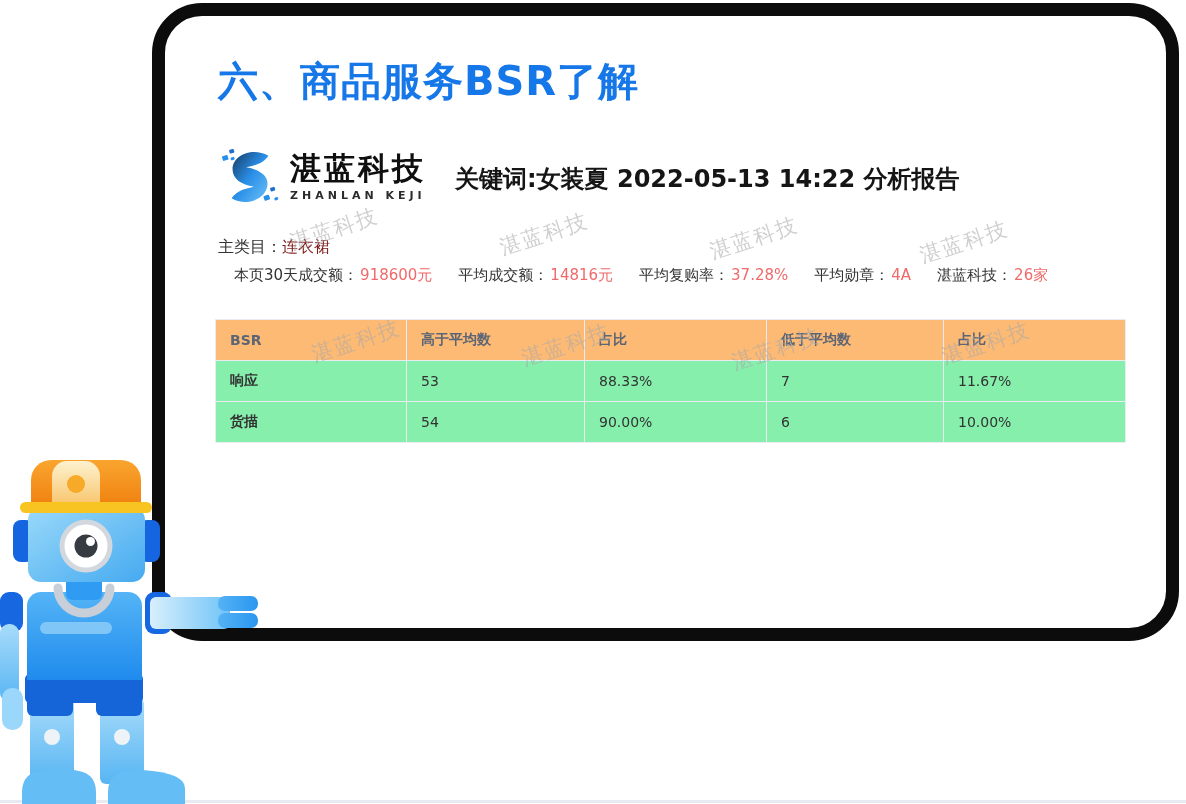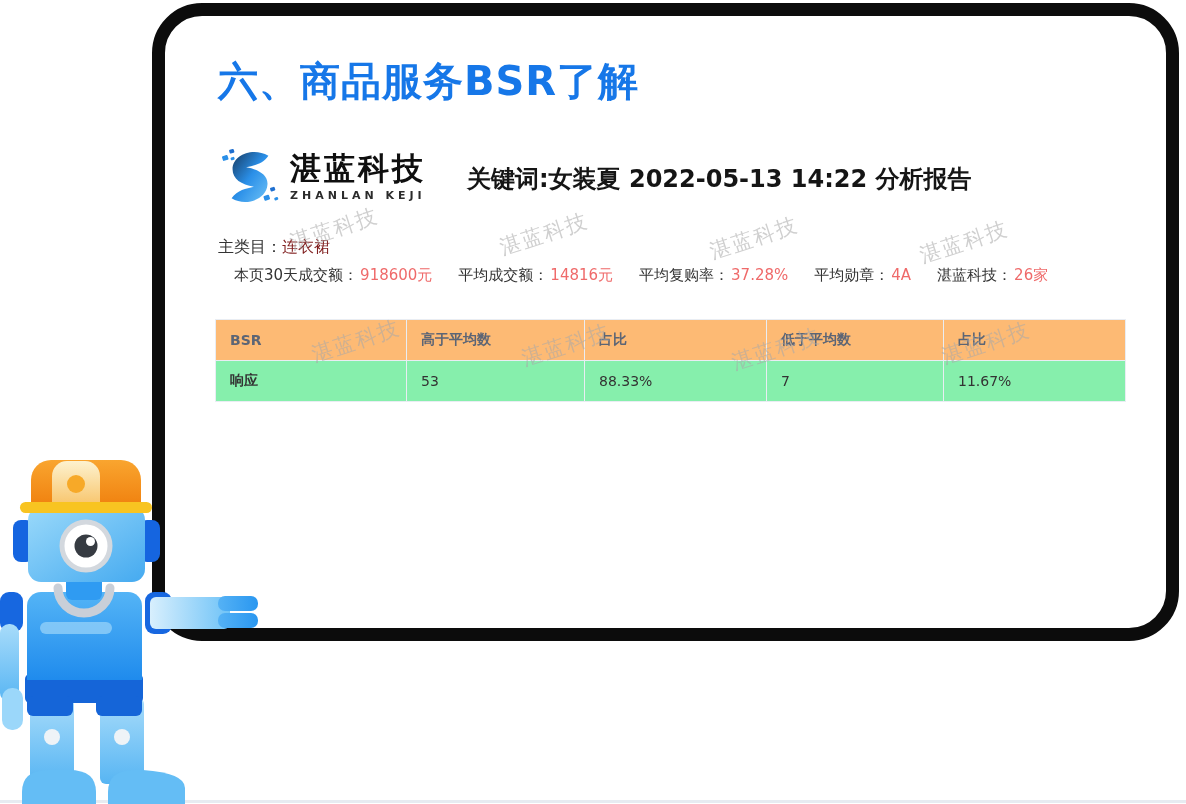--- a/index.html
+++ b/index.html
@@ -19,21 +19,21 @@
 
   
   .logo-row { position:absolute; left:219px; top:146px; display:flex; align-items:flex-start; }
   .logo-icon { width:62px; height:62px; flex:0 0 auto; }
   .brand-text { margin-left:9px; padding-top:6px; }
   .brand-name { font-size:31px; font-weight:800; color:#0f0f0f; letter-spacing:3px; line-height:1.05; }
   .brand-sub  { font-size:11px; font-weight:600; color:#2b2b2b; letter-spacing:4px; margin-top:4px; }
 
   
   .report-title { position:absolute; left:455px; top:163px; font-size:24px;
-                  font-weight:700; color:#151515; white-space:nowrap;margin-left:12px; }
+                  font-weight:700; color:#151515; white-space:nowrap; }
 
   
   .category-line { position:absolute; left:218px; top:237px; font-size:16px; color:#333; }
   .red { color:#7f1d1d; }
   .stats-line { position:absolute; left:234px; top:266px; display:flex; gap:26px;
                 font-size:15px; color:#333; white-space:nowrap; }
   .stat-item .stat-value { color:#ef6a6a; margin-left:2px; }
 
   
   .bsr-table { position:absolute; left:215px; top:319px; width:910px;
@@ -125,20 +125,27 @@
         </tr>
       </thead>
       <tbody>
         <tr class="tint">
           <td class="rowlabel">响应</td>
           <td>53</td>
           <td>88.33%</td>
           <td>7</td>
           <td>11.67%</td>
         </tr>
+        <tr class="tint">
+          <td class="rowlabel">货描</td>
+          <td>54</td>
+          <td>90.00%</td>
+          <td>6</td>
+          <td>10.00%</td>
+        </tr>
       </tbody>
     </table>
 
     <span class="wm" style="left:288px; top:215px;">湛蓝科技</span>
     <span class="wm" style="left:498px; top:220px;">湛蓝科技</span>
     <span class="wm" style="left:708px; top:224px;">湛蓝科技</span>
     <span class="wm" style="left:918px; top:228px;">湛蓝科技</span>
     <span class="wm" style="left:310px; top:327px;">湛蓝科技</span>
     <span class="wm" style="left:520px; top:331px;">湛蓝科技</span>
     <span class="wm" style="left:730px; top:335px;">湛蓝科技</span>

